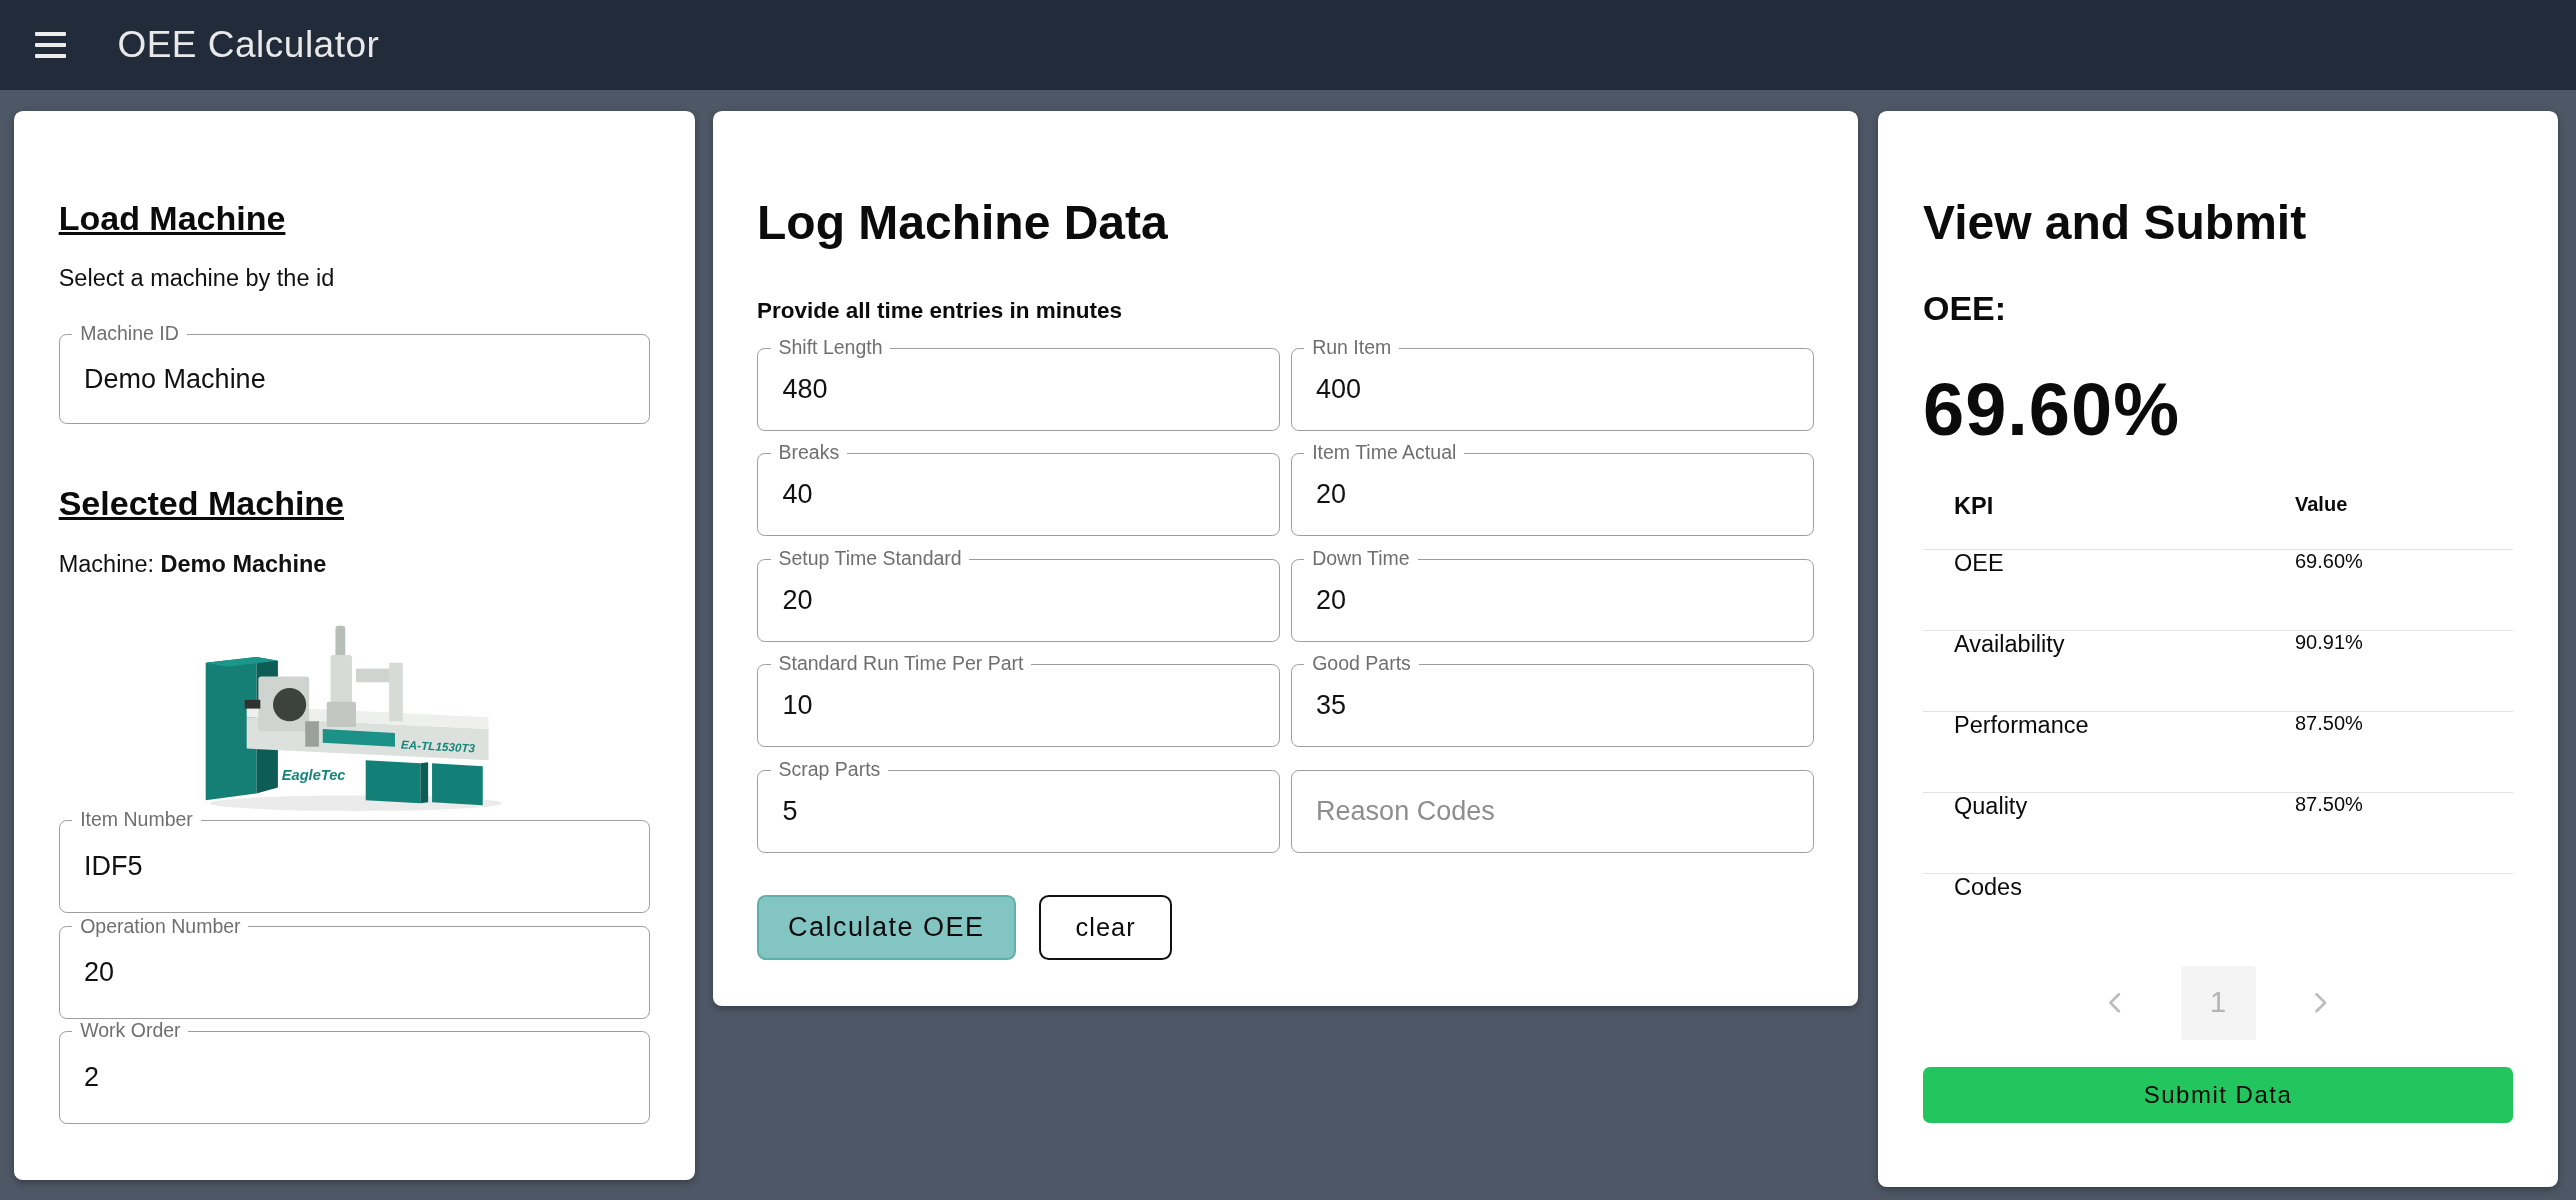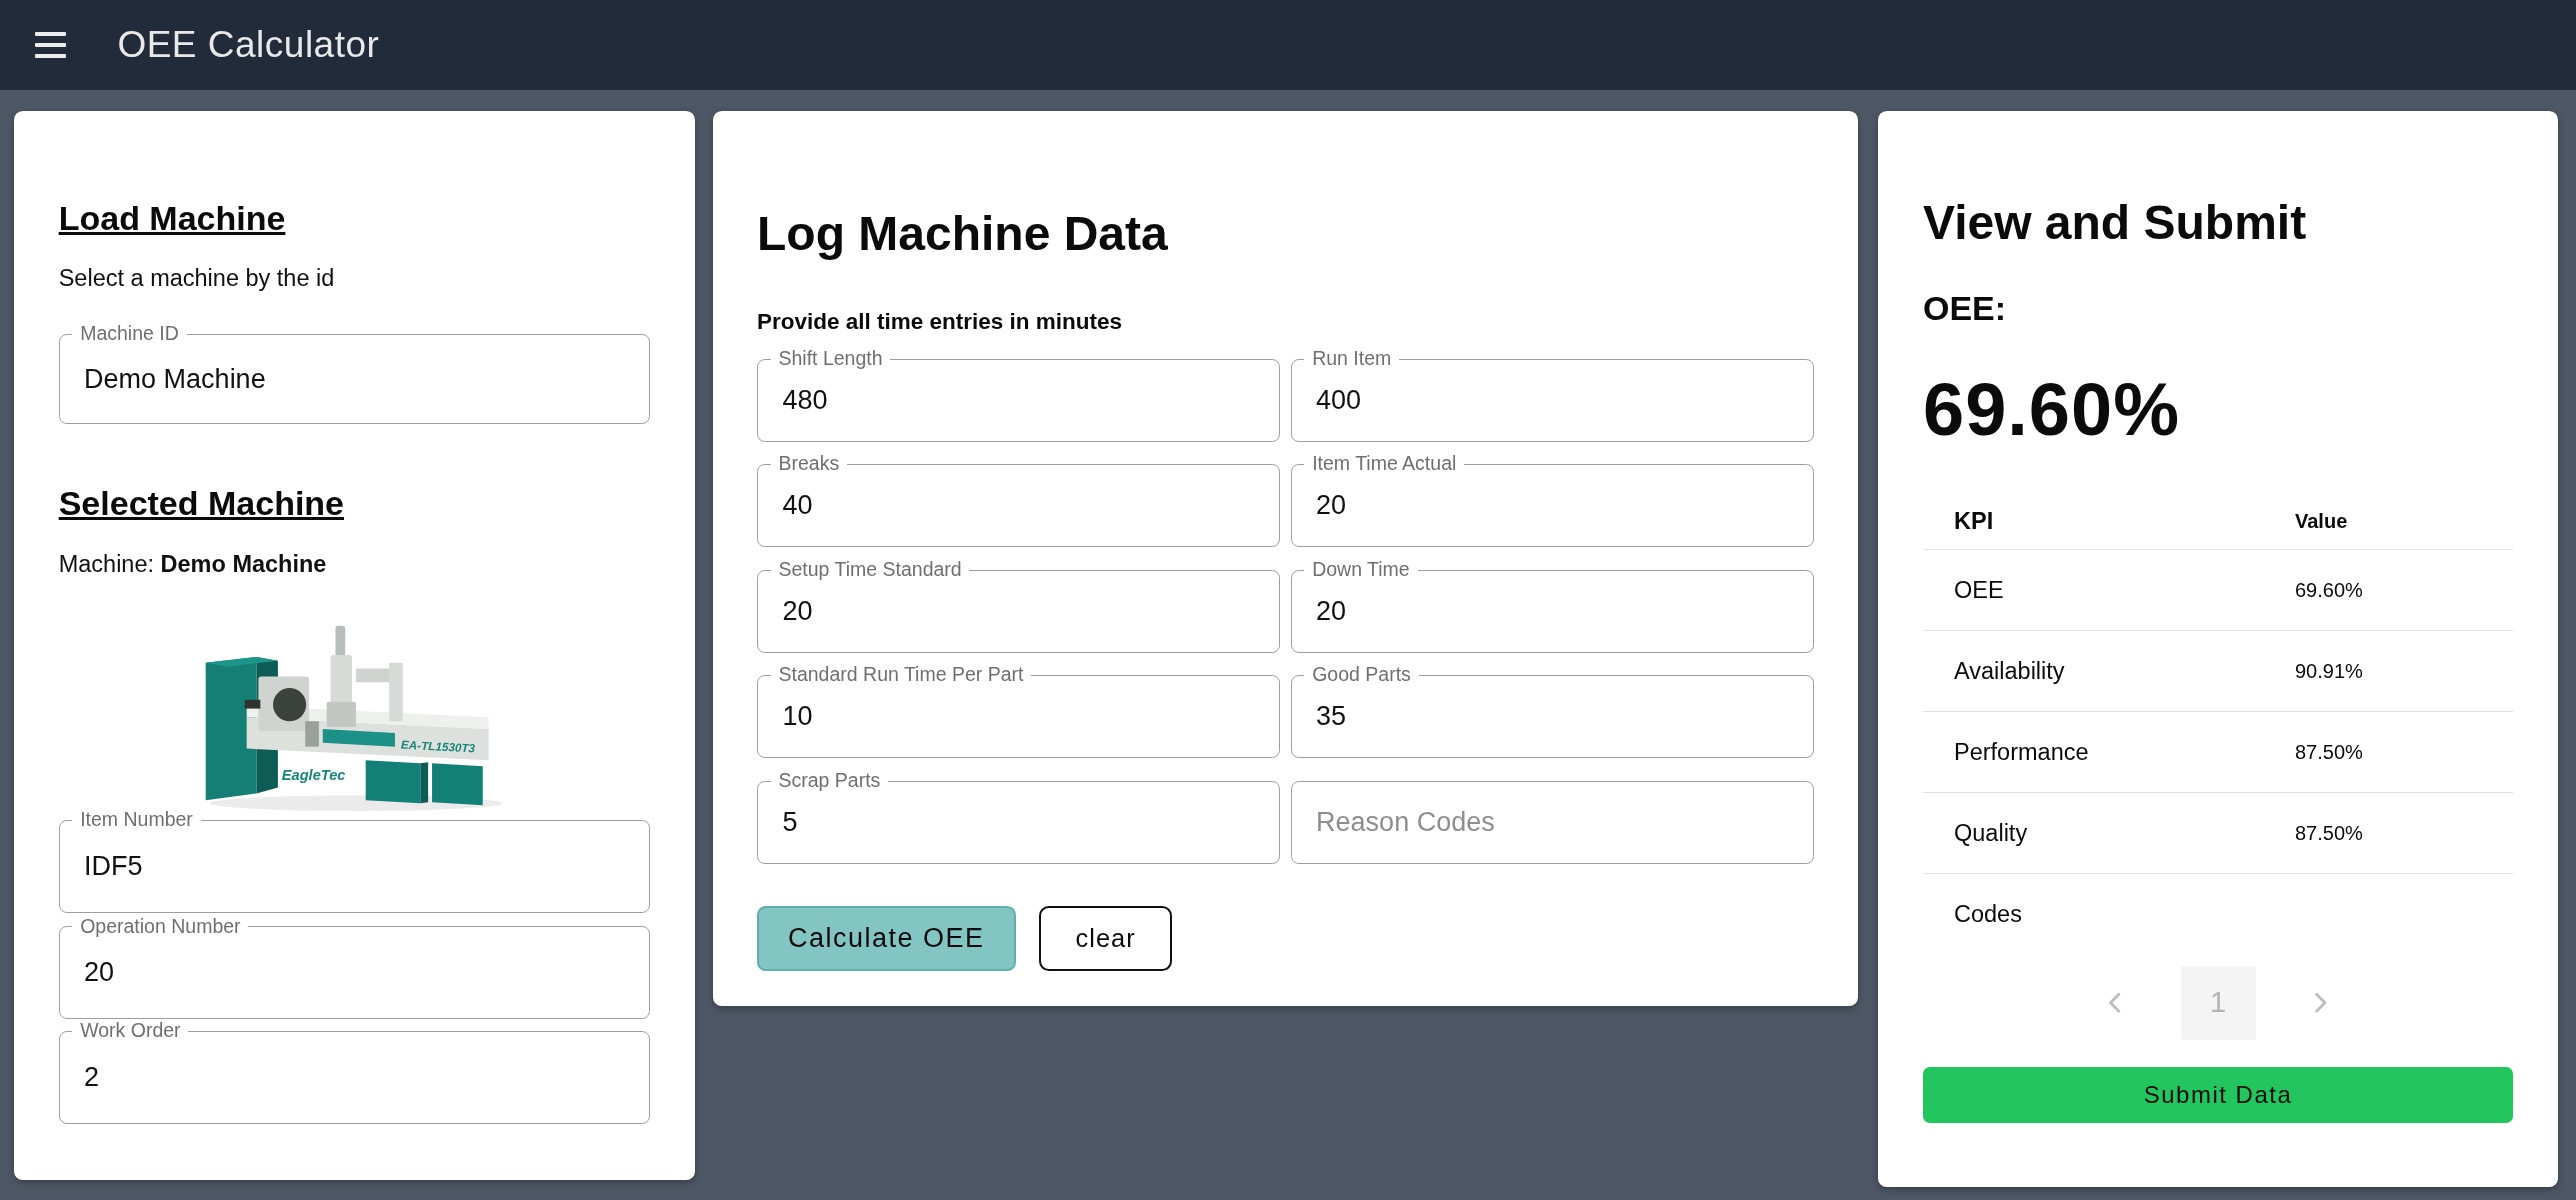--- a/index.html
+++ b/index.html
@@ -16,21 +16,21 @@
     background:#212b3a; display:flex; align-items:center;
   }
   .menu-btn { width:57px; height:57px; margin-left:35px; background:transparent; border:none;
     display:flex; flex-direction:column; justify-content:center; gap:6.8px; cursor:pointer; }
   .menu-btn span { display:block; width:31px; height:3.9px; background:#ededed; border-radius:1px; }
   .appbar-title { color:#e9e9e9; font-size:37px; font-weight:400; margin-left:25.4px; letter-spacing:0.5px; }
 
   
   .panel { position:absolute; background:#fff; border-radius:8.8px; box-shadow:0 2.9px 7.8px rgba(0,0,0,.28); }
   .panel-left  { left:13.7px;   top:111px; width:681px;  height:1069px; padding:0 45px; }
-  .panel-mid   { left:713px;  top:111px; width:1145px; height:895px;  padding:11px 44px; }
+  .panel-mid   { left:713px;  top:111px; width:1145px; height:895px;  padding:0 44px; }
   .panel-right { left:1878px; top:111px; width:680px;  height:1076px; padding:0 45px; }
 
   .h-small { font-size:34px; font-weight:700; line-height:41px;text-decoration:underline; }
   .h-big   { font-size:48px; font-weight:700; line-height:55px; }
   .sub     { font-size:23.5px; line-height:27px; color:#111; }
 
   
   .tf { position:relative; border:1px solid #9e9e9e; border-radius:7.8px; background:#fff; }
   .tf-label { position:absolute; top:-12.7px; left:12.7px; background:#fff; padding:0 7.8px;
     font-size:19.5px; color:#6f6f6f; line-height:23.5px; white-space:nowrap; }
@@ -60,21 +60,21 @@
   .btn-calc { height:65px; padding:0 29px; background:#82c5c2; border:2.9px solid #5fb0ac; border-radius:8.8px;
     font-family:inherit; font-size:27px; color:#0b0b0b; letter-spacing:1.5px; cursor:pointer; }
   .btn-clear { height:65px; width:133px; background:#fff; border:2px solid #111; border-radius:9.8px;
     font-family:inherit; font-size:25.4px; color:#0b0b0b; letter-spacing:1px; cursor:pointer; }
 
   
   .rp-title { margin-top:84px; }
   .rp-oee-label { margin-top:38px; font-size:34px; font-weight:700; line-height:41px; }
   .rp-oee-value { margin-top:42px; font-size:74px; font-weight:700; line-height:78px; letter-spacing:1px; }
   .kpi-table { margin-top:44px; }
-  .trow { position:relative; height:81px; display:flex; align-items:center; border-bottom:1px solid #e3e3e3; }
+  .trow { position:relative; height:81px; display:flex; border-bottom:1px solid #e3e3e3; }
   .trow.header { height:57px; font-weight:700; }
   .trow.last { border-bottom:none; }
   .t-kpi { margin-left:31px; font-size:23.5px; }
   .t-val { position:absolute; left:372px; font-size:20px; }
   .trow.header .t-kpi, .trow.header .t-val { font-weight:700; }
 
   .pager { margin-top:10.7px; display:flex; justify-content:center; align-items:center; gap:45px; }
   .pg-chev { width:39px; height:39px; background:transparent; border:none; cursor:pointer;
     display:flex; align-items:center; justify-content:center; }
   .pg-page { width:75px; height:74px; background:#f4f4f4; border:none; border-radius:2.9px;

